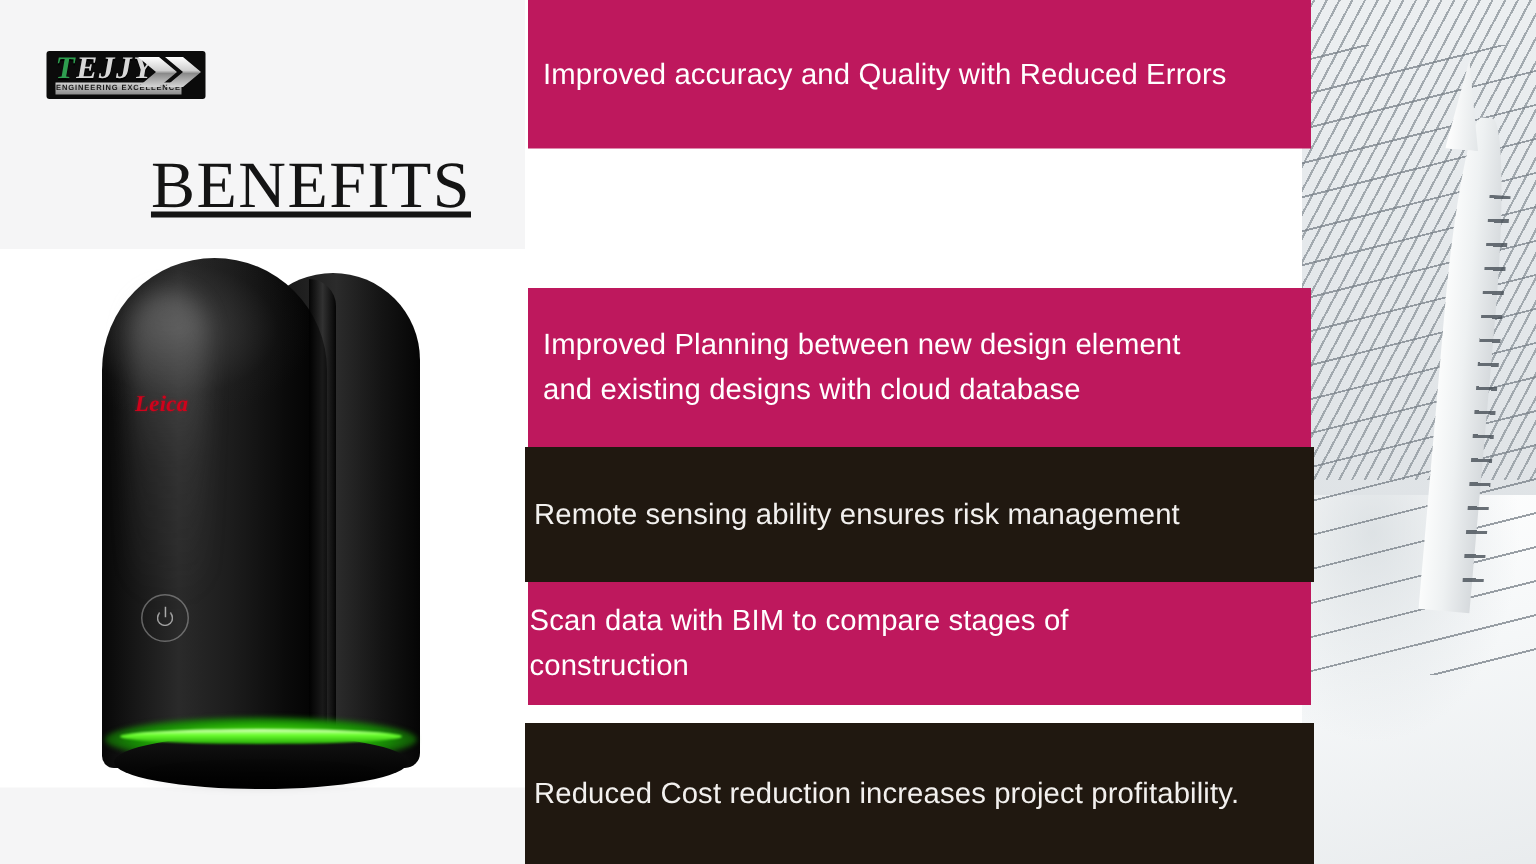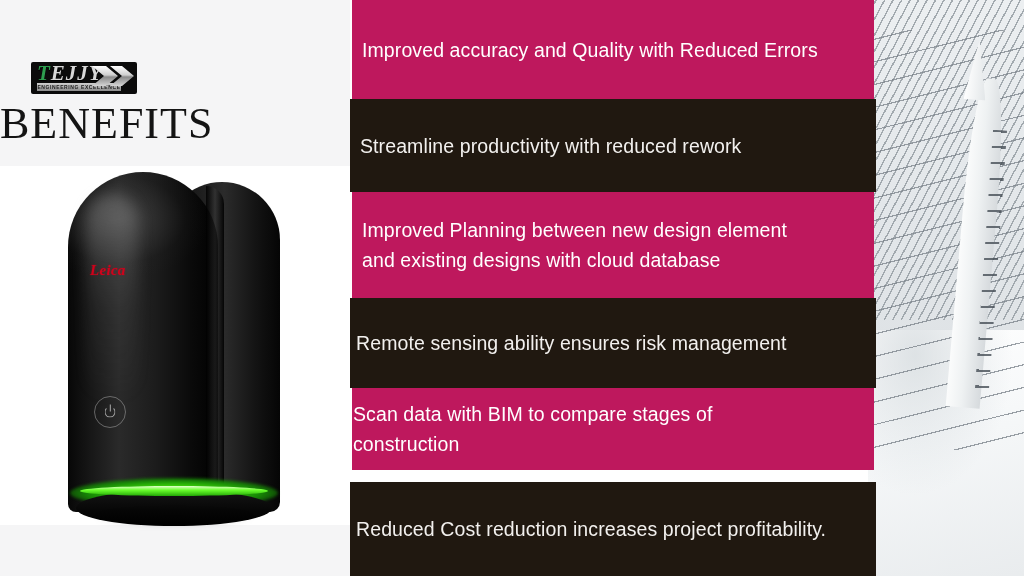--- a/index.html
+++ b/index.html
@@ -20,21 +20,21 @@
     background:#f5f5f6;
   }
   #left-bottom-band {
     position:absolute; left:0; top:525px; width:350px; height:51px;
     background:#f5f5f6;
   }
 
   
   #brand-logo {
     position:absolute; left:31px; top:34px; width:106px; height:32px;
-    background:#0b0b0b; border-radius:2px; overflow:hidden;margin-top:28px;
+    background:#0b0b0b; border-radius:2px; overflow:hidden;
   }
   #logo-wordmark {
     position:absolute; left:6px; top:1px;
     font-family:"Liberation Serif", serif;
     font-style:italic; font-weight:bold;
     font-size:21px; letter-spacing:1px;
     color:#d8d8d8; line-height:21px;
     text-shadow:0 1px 0 #000;
   }
   #logo-wordmark .lead { color:#2e9e4f; }
@@ -44,24 +44,24 @@
   #logo-tagline {
     position:absolute; left:6px; top:21px; width:84px; height:8px;
     background:linear-gradient(180deg,#cfcfcf,#8d8d8d);
     font-size:5px; letter-spacing:0.6px; color:#1a1a1a;
     text-align:center; line-height:8px; white-space:nowrap;
     overflow:hidden; font-weight:bold;
   }
 
   #page-title {
     position:absolute; left:0; top:101px; width:314px;
-    text-align:left;
+    text-align:right;
     font-family:"Liberation Serif", serif;
     font-size:44px; font-weight:normal; letter-spacing:1px;
-    color:#141414; line-height:46px;
+    color:#141414; line-height:46px;text-decoration:underline;
   }
 
   
   #scanner-device {
     position:absolute; left:68px; top:168px; width:248px; height:360px;
   }
   .dev-body {
     position:absolute; left:0; top:0; width:212px; height:348px;
   }
   
@@ -273,23 +273,20 @@
   <div class="bridge-pylon-tip"></div>
   <div class="bridge-anchor-dots"></div>
 </div>
 
 <div id="benefits-panels">
 
   <div class="benefit-panel panel-green" style="left:352px; top:0px; width:522px; height:99px; padding:0 16px 0 10px;">
     <div class="panel-text">Improved accuracy and Quality with Reduced Errors</div>
   </div>
 
-  <div class="benefit-panel panel-dark" style="left:350px; top:99px; width:526px; height:93px; padding:0 16px 0 10px;">
-    <div class="panel-text">Streamline productivity with reduced rework</div>
-  </div>
 
   <div class="benefit-panel panel-green" style="left:352px; top:192px; width:522px; height:106px; padding:0 50px 0 10px;">
     <div class="panel-text">Improved Planning between new design element and existing designs with cloud database</div>
   </div>
 
   <div class="benefit-panel panel-dark" style="left:350px; top:298px; width:526px; height:90px; padding:0 16px 0 6px;">
     <div class="panel-text">Remote sensing ability ensures risk management</div>
   </div>
 
   <div class="benefit-panel panel-green" style="left:352px; top:388px; width:522px; height:82px; padding:0 60px 0 1px;">

